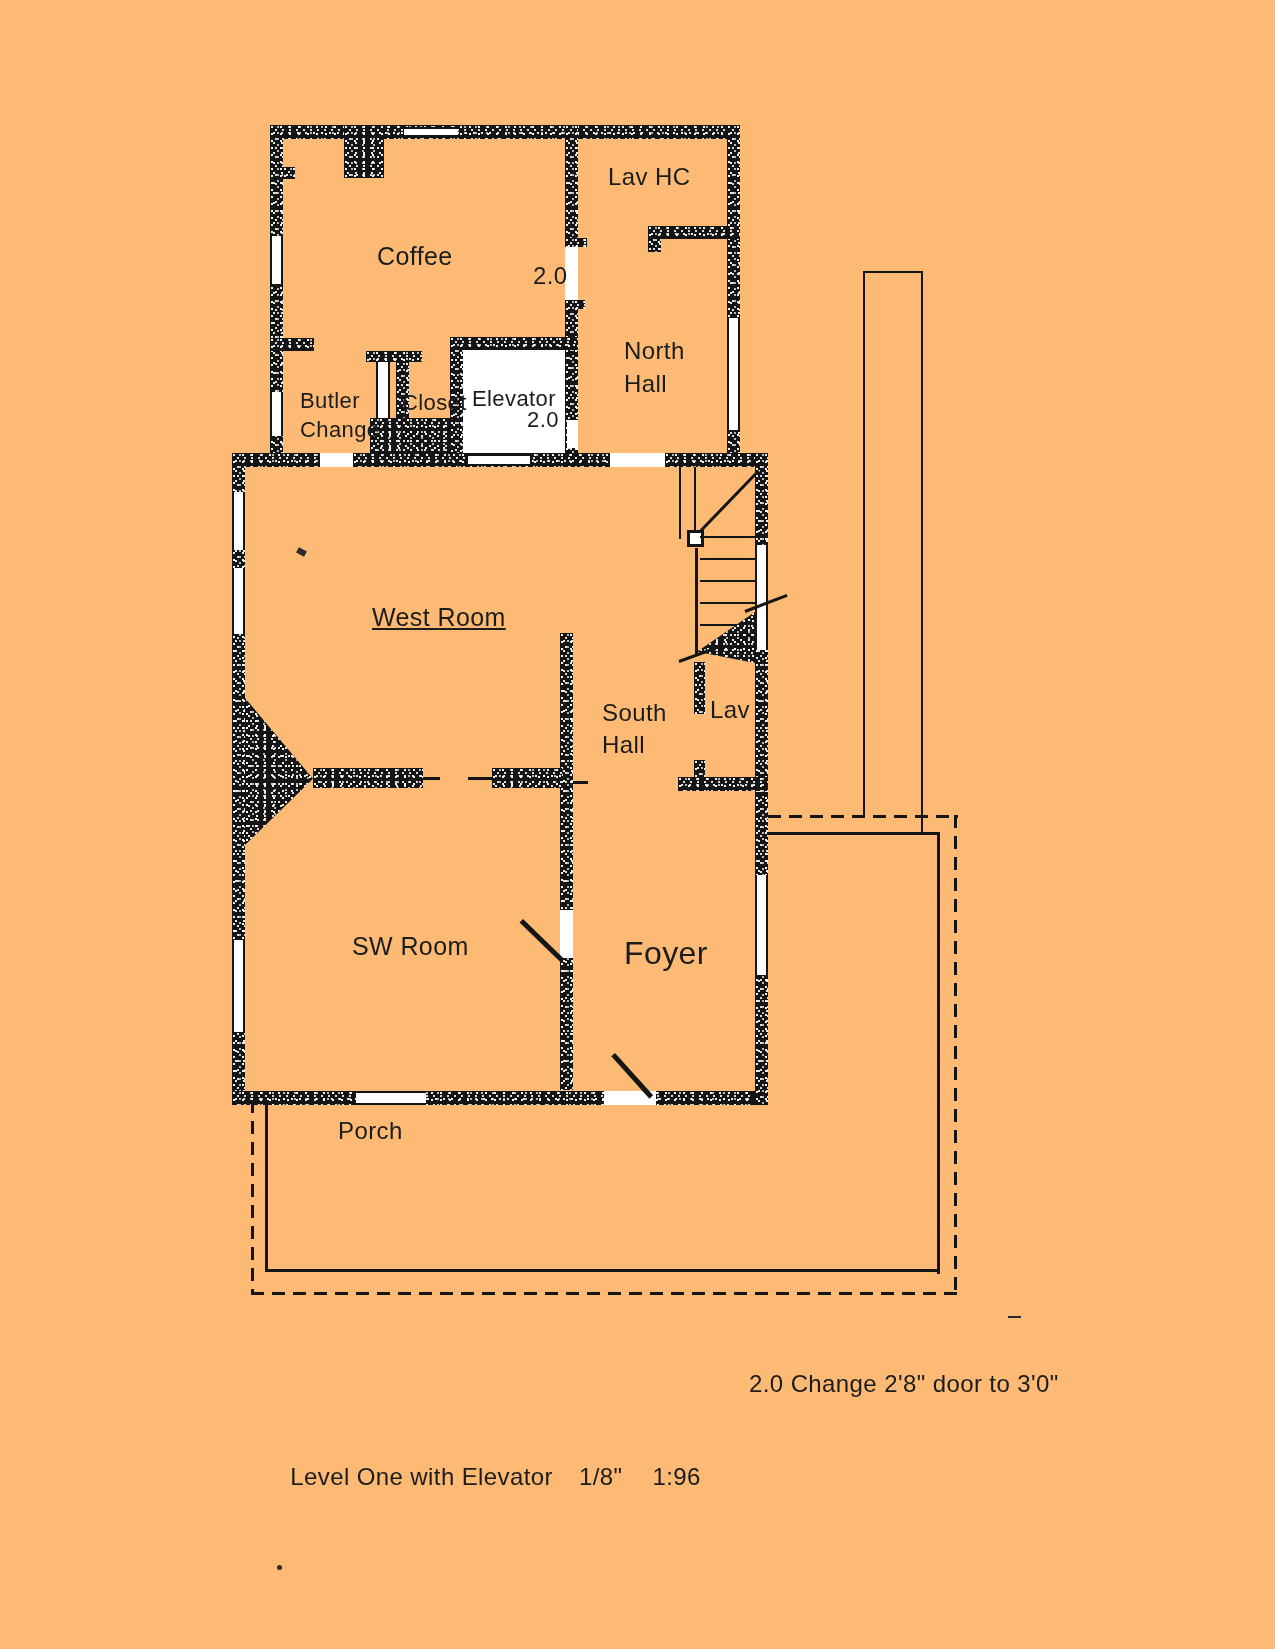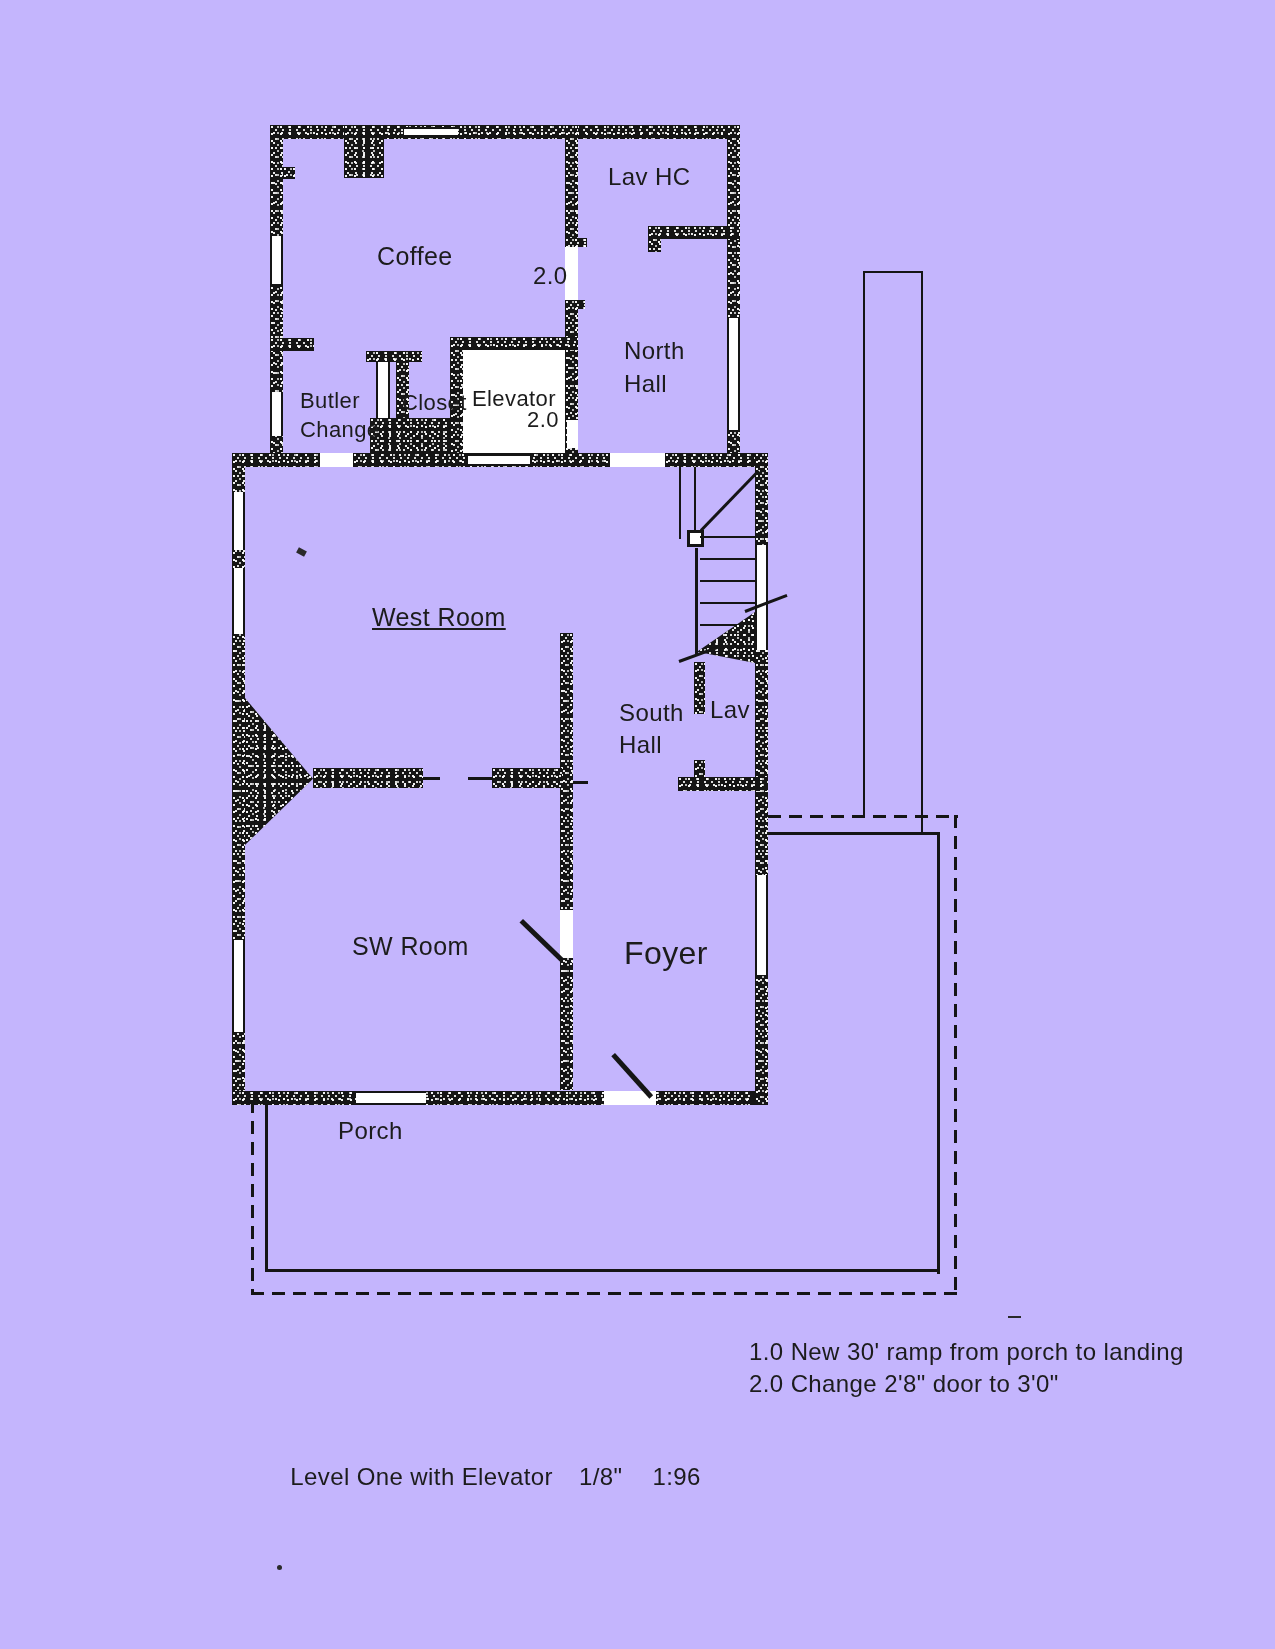--- a/index.html
+++ b/index.html
@@ -1,16 +1,16 @@
 <!DOCTYPE html>
 <html><head>
 <meta charset="utf-8">
 <style>
   html,body{margin:0;padding:0;background:#ffffff;}
-  #page{position:relative;width:1275px;height:1649px;background:#c4b5fd;overflow:hidden;
+  #page{position:relative;width:1275px;height:1649px;background:#fdba74;overflow:hidden;
         font-family:"Liberation Sans", sans-serif;color:#1c1c1c;}
   
   .wall{position:absolute;background-color:#151515;
     background-image:
       radial-gradient(circle at 2px 2px, rgba(255,255,255,.95) 0 1.2px, transparent 1.5px),
       radial-gradient(circle at 6px 5px, rgba(255,255,255,.85) 0 1px, transparent 1.3px),
       radial-gradient(circle at 4px 8px, rgba(255,255,255,.9) 0 1.1px, transparent 1.4px),
       radial-gradient(circle at 8px 2px, rgba(255,255,255,.7) 0 .9px, transparent 1.1px);
     background-size:9px 7px,7px 9px,8px 10px,11px 6px;}
   .gap{position:absolute;background:#ffffff;}
@@ -124,26 +124,25 @@
 
   <div class="label" style="left:608px;top:164px;font-size:24px;">Lav HC</div>
   <div class="label" style="left:377px;top:242px;font-size:25px;">Coffee</div>
   <div class="label" style="left:533px;top:263px;font-size:24px;">2.0</div>
   <div class="label wrap" style="left:624px;top:334px;width:76px;font-size:24px;line-height:1.38;">North Hall</div>
   <div class="label wrap" style="left:300px;top:386px;width:74px;font-size:22px;line-height:1.32;">Butler Change</div>
   <div class="label" style="left:402px;top:391px;font-size:22px;">Closet</div>
   <div class="label" style="left:472px;top:387px;font-size:22px;">Elevator</div>
   <div class="label" style="left:527px;top:408px;font-size:22px;">2.0</div>
   <div class="label" style="left:372px;top:603px;font-size:25px;text-decoration:underline;">West Room</div>
-  <div class="label wrap" style="left:602px;top:697px;width:76px;font-size:24px;line-height:1.35;margin-left:17px;">South Hall</div>
+  <div class="label wrap" style="left:602px;top:697px;width:76px;font-size:24px;line-height:1.35;">South Hall</div>
   <div class="label" style="left:710px;top:697px;font-size:24px;">Lav</div>
   <div class="label" style="left:352px;top:932px;font-size:25px;">SW Room</div>
   <div class="label" style="left:624px;top:936px;font-size:32px;">Foyer</div>
   <div class="label" style="left:338px;top:1118px;font-size:24px;">Porch</div>
 
-  <div class="label" style="left:749px;top:1339px;font-size:24px;">1.0 New 30' ramp from porch to landing</div>
   <div class="label" style="left:749px;top:1371px;font-size:24px;">2.0 Change 2'8" door to 3'0"</div>
 
   <div class="label" style="left:262px;top:1437px;font-size:24px;">
     <span>Level One with Elevator</span><span style="margin-left:26px;">1/8"</span><span style="margin-left:30px;">1:96</span>
   </div>
 
 </div>
 
 </body></html>

